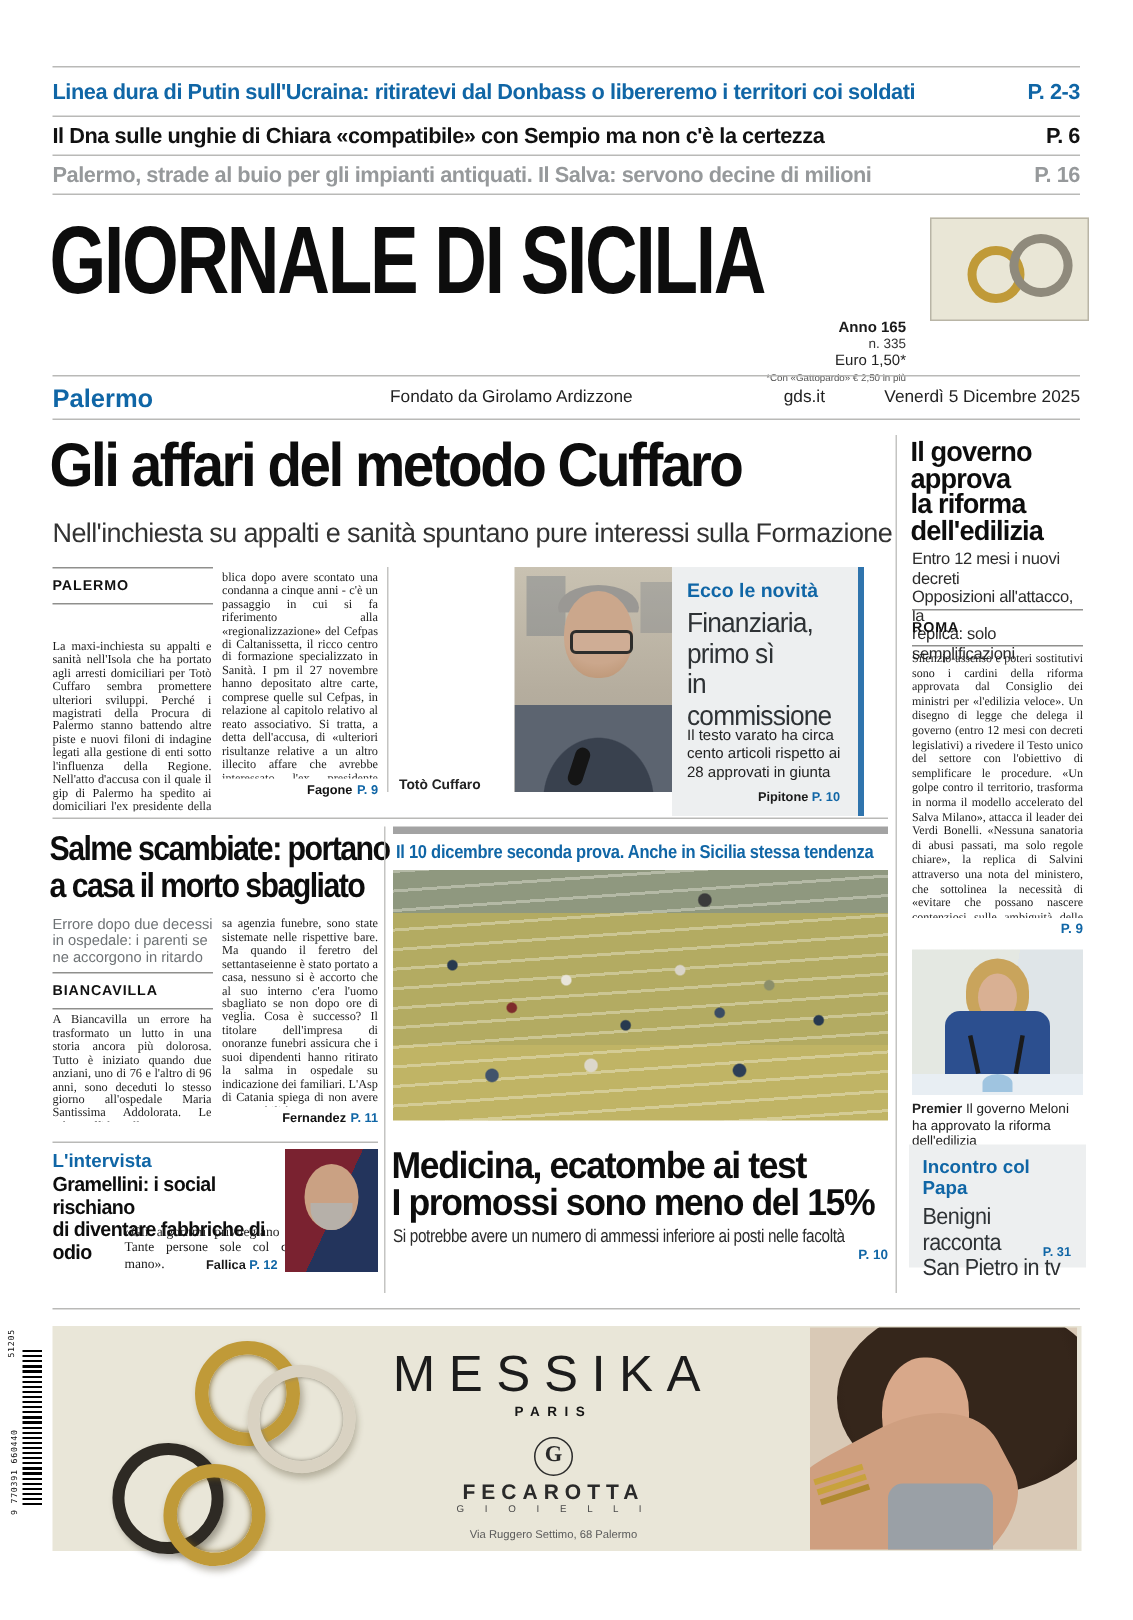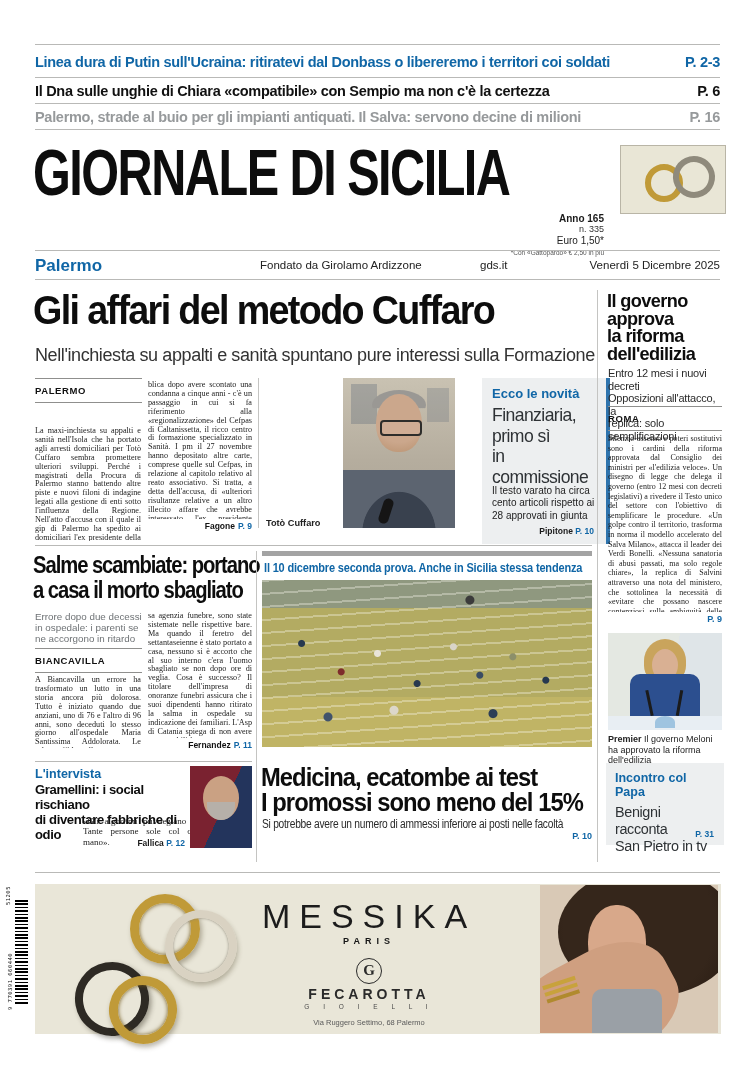--- a/index.html
+++ b/index.html
@@ -24,41 +24,41 @@
   .mast-info{position:absolute;left:440px;top:213px;width:164px;text-align:right;line-height:11px;}
   .mi-anno{font-weight:bold;font-size:10px;}
   .mi-num{font-size:9px;color:#333;}
   .mi-price{font-size:10px;color:#222;}
   .mi-note{font-size:6.5px;color:#555;margin-top:1px;}
 
   .dateline{position:absolute;left:35px;top:250px;width:685px;height:28px;
             border-top:1px solid #b9b9b7;border-bottom:1px solid #b9b9b7;}
   .dl-edition{position:absolute;left:0;top:5px;font-size:17px;font-weight:bold;}
   .dl-founder{position:absolute;left:225px;top:8px;width:210px;text-align:left;font-size:11.5px;color:#222;}
-  .dl-site{position:absolute;left:445px;top:8px;width:70px;text-align:left;font-size:11.5px;color:#222;}
+  .dl-site{position:absolute;left:445px;top:8px;width:70px;text-align:right;font-size:11.5px;color:#222;}
   .dl-date{position:absolute;right:0;top:8px;font-size:11.5px;color:#222;}
 
   
   .lead-hl{position:absolute;left:33px;top:287px;font-size:41px;font-weight:bold;letter-spacing:-1.8px;
            white-space:nowrap;transform:scaleX(0.92);transform-origin:left top;color:#0d0d0d;}
   .lead-deck{position:absolute;left:35px;top:345px;font-size:18px;color:#333;letter-spacing:-0.4px;white-space:nowrap;}
 
   .kicker-block{position:absolute;border-top:1px solid #8f8f8d;border-bottom:1px solid #8f8f8d;
                 font-size:9.5px;font-weight:bold;letter-spacing:0.6px;padding:6px 0;color:#111;}
   .bodytext{position:absolute;font-family:"Liberation Serif",serif;font-size:8.2px;line-height:8.9px;
             text-align:justify;color:#1c1c1c;overflow:hidden;}
   .byline{position:absolute;font-size:8.5px;font-weight:bold;text-align:right;color:#111;}
   .byline .pg{margin-left:3px;}
 
   .photo-cap{position:absolute;display:flex;flex-direction:column;justify-content:flex-end;
              font-size:8.6px;line-height:10px;color:#222;}
   .photo-cap .cap-t{font-weight:bold;font-size:9.2px;}
 
   
-  .ecco{position:absolute;left:482px;top:378px;width:108px;height:150px;background:#edeff0;
+  .ecco{position:absolute;left:448px;top:378px;width:108px;height:150px;background:#edeff0;
         border-right:4px solid #2f74ad;padding:8px 6px 8px 10px;box-sizing:content-box;}
   .ecco-k{font-size:13px;font-weight:bold;}
   .ecco-t{font-size:18.5px;line-height:20.5px;color:#2e3235;letter-spacing:-0.6px;margin-top:4px;
           transform:scaleX(0.95);transform-origin:left top;white-space:pre-line;}
   .ecco-b{position:absolute;left:10px;bottom:22px;width:104px;font-size:10px;line-height:12.5px;color:#222;}
   .ecco-by{position:absolute;right:12px;bottom:8px;font-size:8.5px;font-weight:bold;}
 
   
   .ed-hl{position:absolute;left:607px;top:292px;width:120px;font-size:18.5px;line-height:17.5px;
          font-weight:bold;letter-spacing:-0.6px;color:#0d0d0d;white-space:pre-line;transform:scaleX(0.98);transform-origin:left top;}

